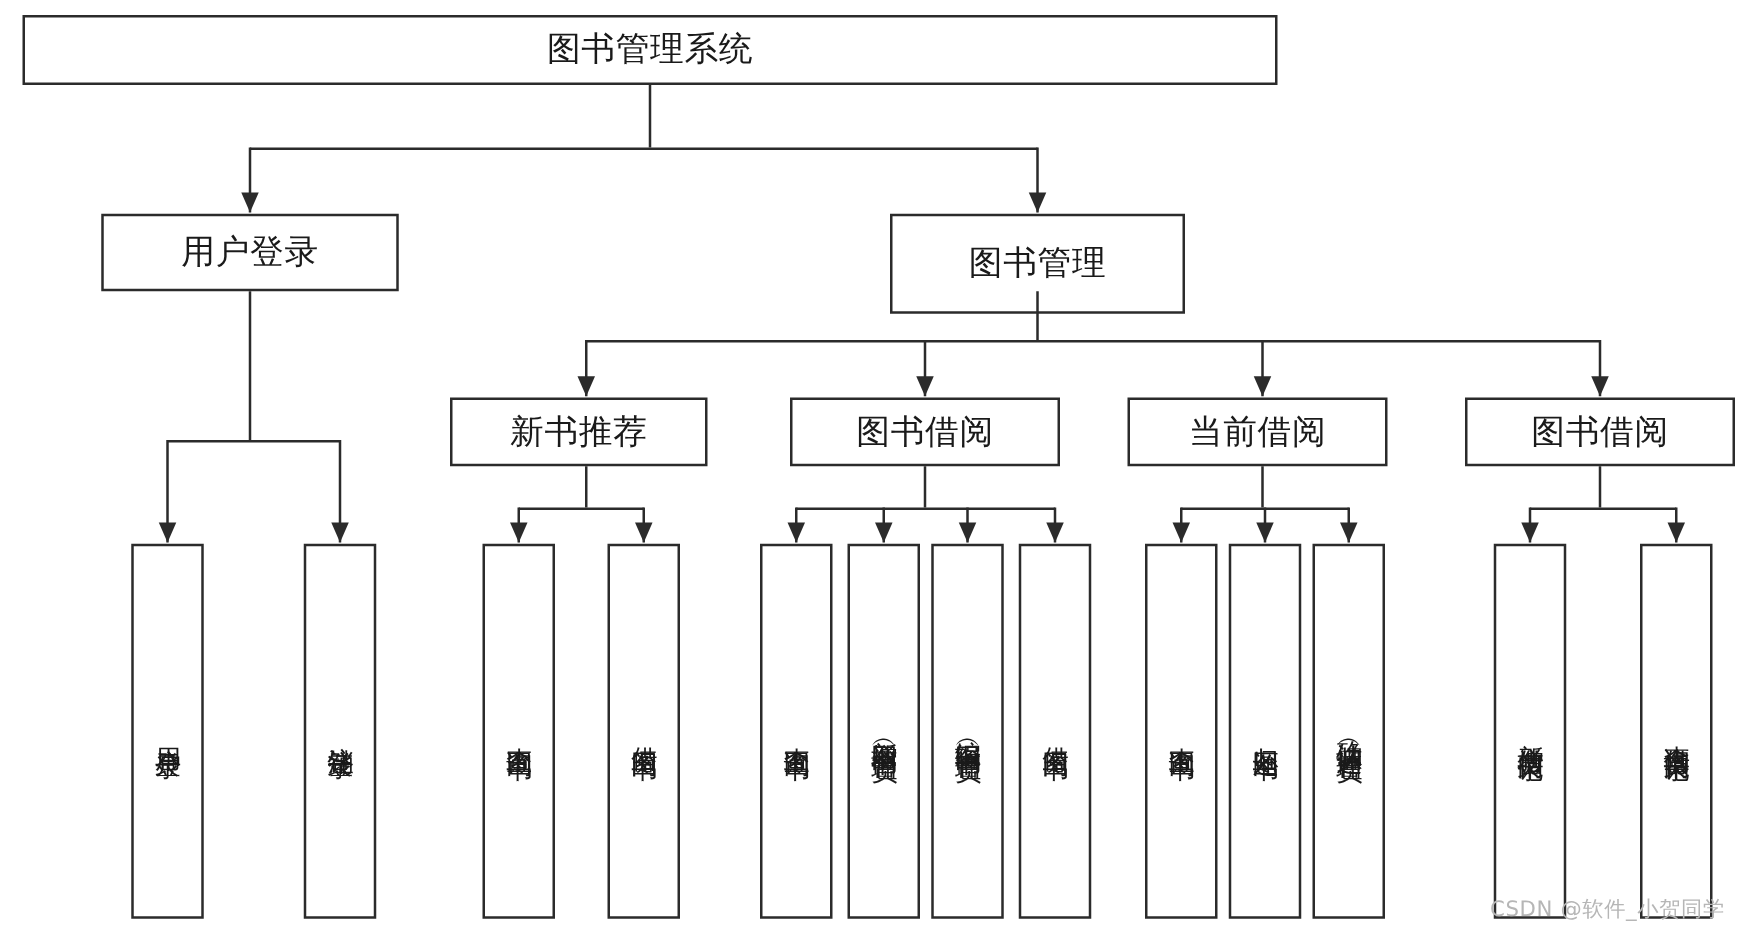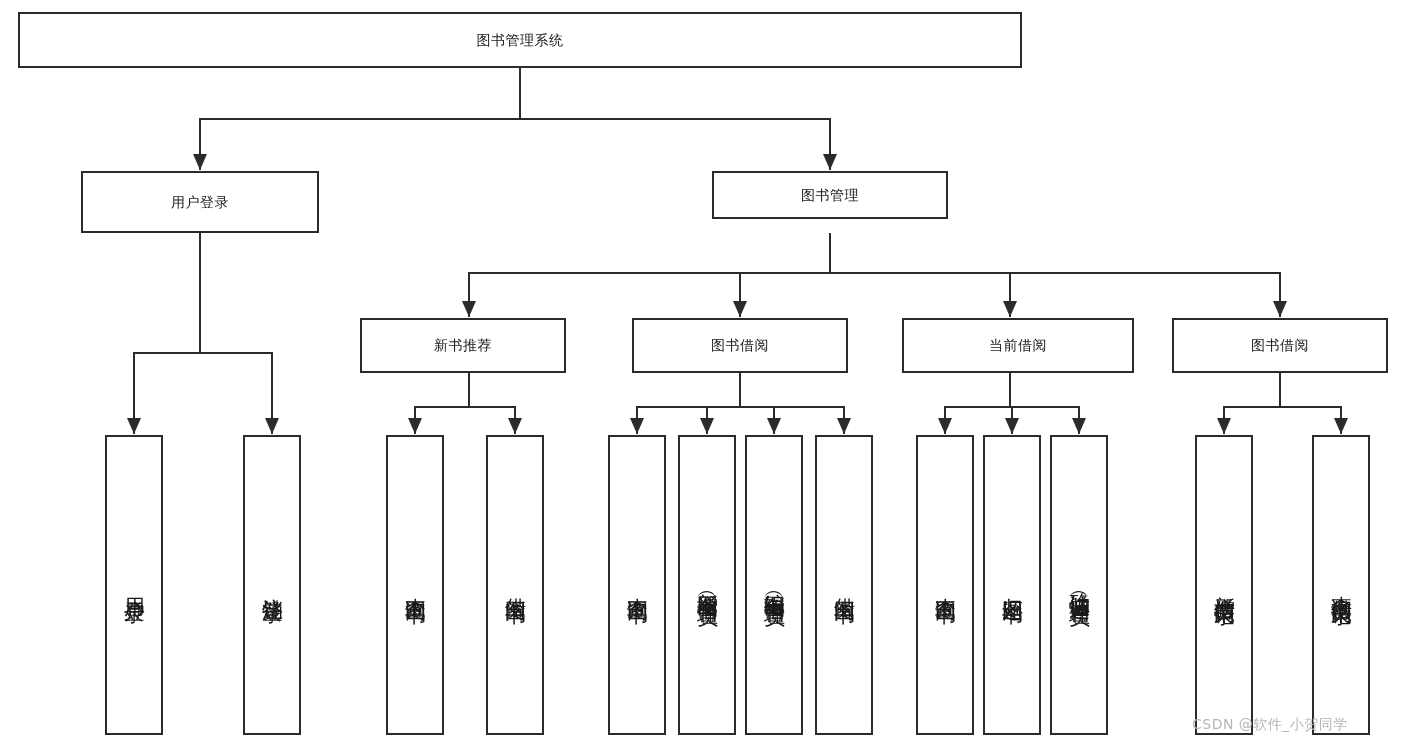--- a/index.html
+++ b/index.html
@@ -23,21 +23,21 @@
     position: absolute;
     box-sizing: border-box;
     background: #ffffff;
     border: 2px solid #2b2b2b;
     display: flex;
     align-items: center;
     justify-content: center;
   }
   .node .label {
     color: #1a1a1a;
-    font-size: 14px;
+    font-size: 27px;
     line-height: 1.15;
     letter-spacing: 0.5px;
     white-space: nowrap;
   }
   
   .node.vertical {
     align-items: center;
     justify-content: center;
   }
   .node.vertical .label {
@@ -60,48 +60,48 @@
     width: 0;
     height: 0;
     border-left: 7px solid transparent;
     border-right: 7px solid transparent;
     border-top: 16px solid #2b2b2b;
   }
   
   #watermark {
     position: absolute;
     color: #b6b6b6;
-    font-size: 14px;
+    font-size: 17px;
     white-space: nowrap;
     letter-spacing: 0.5px;
     pointer-events: none;
   }
 </style>
 </head>
 <body>
 
 <div id="canvas">
 
   <div id="nodes">
       <div class="node" style="left: 18px; top: 12px; width: 1004px; height: 56px;">
         <span class="label">图书管理系统</span>
       </div>
       <div class="node" style="left: 81px; top: 171px; width: 238px; height: 62px;">
         <span class="label">用户登录</span>
       </div>
-      <div class="node" style="left: 712px; top: 171px; width: 236px; height: 48px; text-align: center;">
+      <div class="node" style="left: 712px; top: 171px; width: 236px; height: 80px; text-align: center;">
         <span class="label">图书管理</span>
       </div>
       <div class="node" style="left: 360px; top: 318px; width: 206px; height: 55px;">
         <span class="label">新书推荐</span>
       </div>
       <div class="node" style="left: 632px; top: 318px; width: 216px; height: 55px;">
         <span class="label">图书借阅</span>
       </div>
-      <div class="node" style="left: 902px; top: 318px; width: 232px; height: 55px;">
+      <div class="node" style="left: 902px; top: 318px; width: 208px; height: 55px;">
         <span class="label">当前借阅</span>
       </div>
       <div class="node" style="left: 1172px; top: 318px; width: 216px; height: 55px;">
         <span class="label">图书借阅</span>
       </div>
       <div class="node vertical" style="left: 105px; top: 435px; width: 58px; height: 300px;">
         <span class="label">用户登录</span>
       </div>
       <div class="node vertical" style="left: 243px; top: 435px; width: 58px; height: 300px;">
         <span class="label">注销登录</span>

